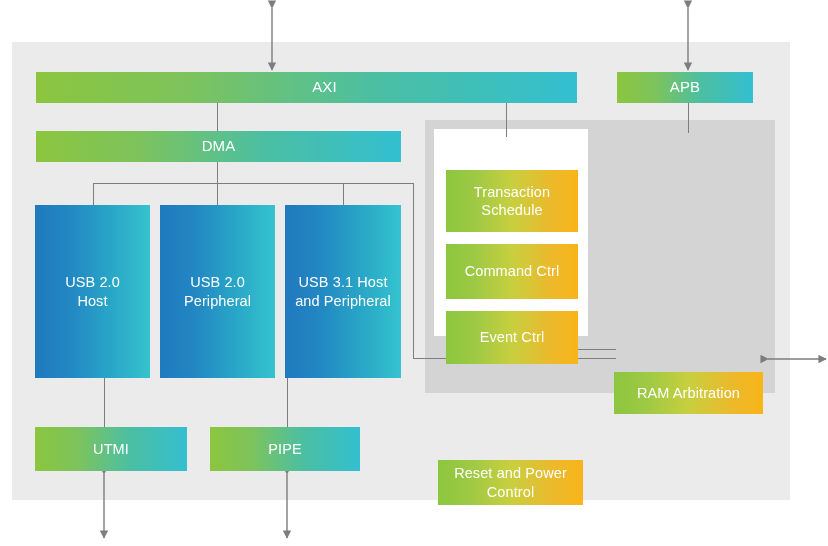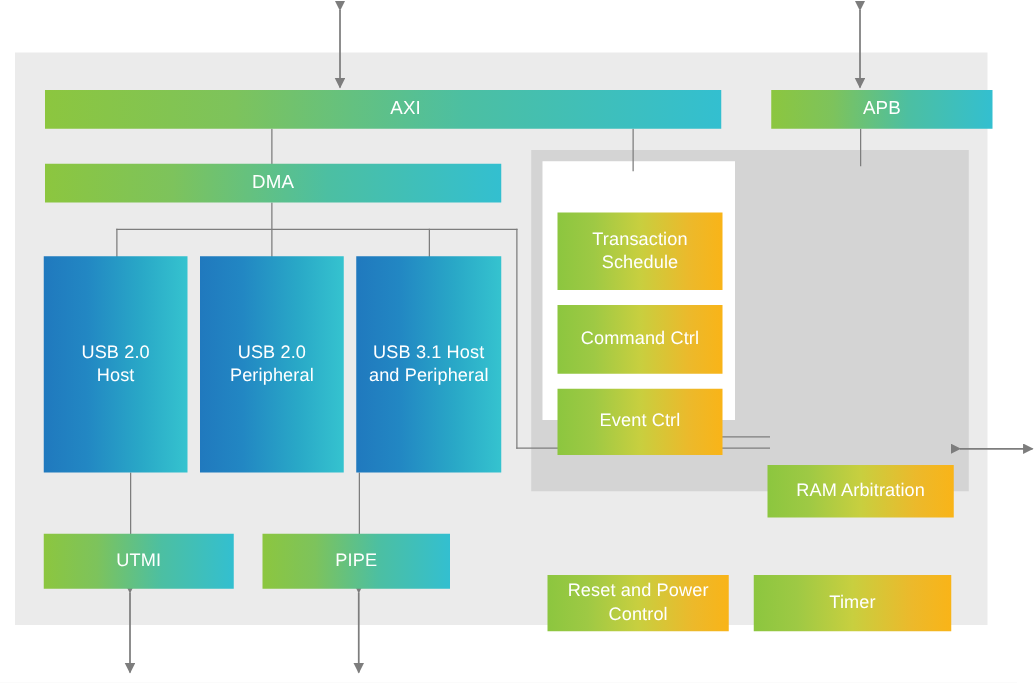--- a/index.html
+++ b/index.html
@@ -57,21 +57,21 @@
   .grad-blue {
     background: linear-gradient(to right, #2079be 0%, #2287c3 30%, #29a8c7 68%, #35c3cf 100%);
   }
   .grad-green-orange {
     background: linear-gradient(to right, #8cc63f 0%, #9ec944 22%, #c8cf3f 50%, #ecb92b 80%, #f9b418 100%);
     margin-top: 34px;
   }
 
   
   .axi  { left: 36px;  top: 72px;  width: 541px; height: 31px; font-size: 15px; padding-left: 40px; }
-  .apb  { left: 617px; top: 72px;  width: 177px; height: 31px; font-size: 15px; }
+  .apb  { left: 617px; top: 72px;  width: 136px; height: 31px; font-size: 15px; }
   .dma  { left: 36px;  top: 131px; width: 365px; height: 31px; font-size: 15px; }
 
   .usb0 { left: 35px;  top: 205px; width: 115px; height: 173px; }
   .usb1 { left: 160px; top: 205px; width: 115px; height: 173px; }
   .usb2 { left: 285px; top: 205px; width: 116px; height: 173px; }
 
   .utmi { left: 35px;  top: 427px; width: 152px; height: 44px; }
   .pipe { left: 210px; top: 427px; width: 150px; height: 44px; }
 
   .trans { left: 446px; top: 136px; width: 132px; height: 62px; }
@@ -162,15 +162,14 @@
 
   <div class="abs blk grad-green-orange trans">Transaction
 Schedule</div>
   <div class="abs blk grad-green-orange cmd">Command Ctrl</div>
   <div class="abs blk grad-green-orange evt">Event Ctrl</div>
 
   <div class="abs blk grad-green-orange ram">RAM Arbitration</div>
 
   <div class="abs blk grad-green-orange reset">Reset and Power
 Control</div>
-  <div class="abs blk grad-green-orange timer">Timer</div>
 
 </div>
 
 </body></html>

